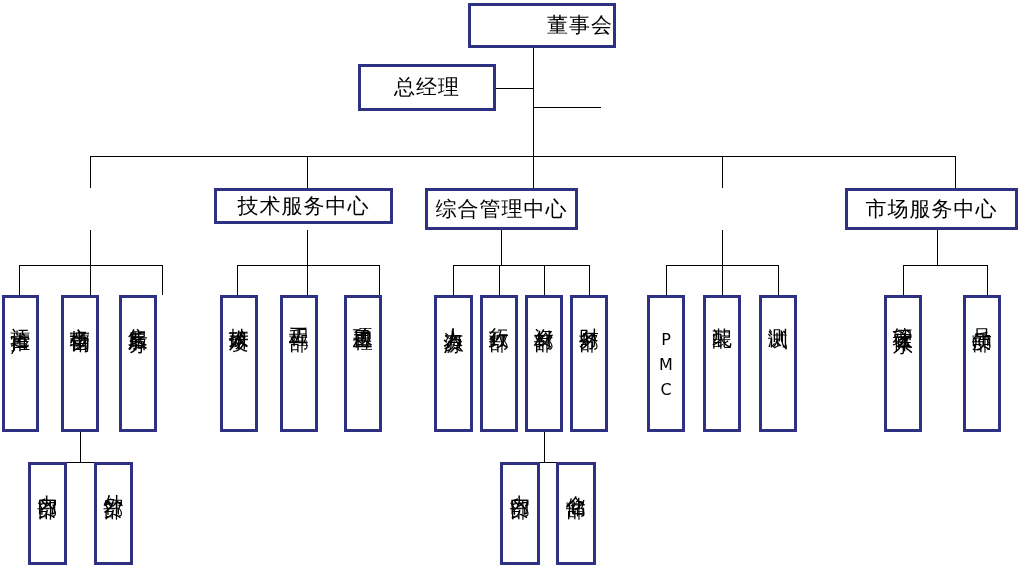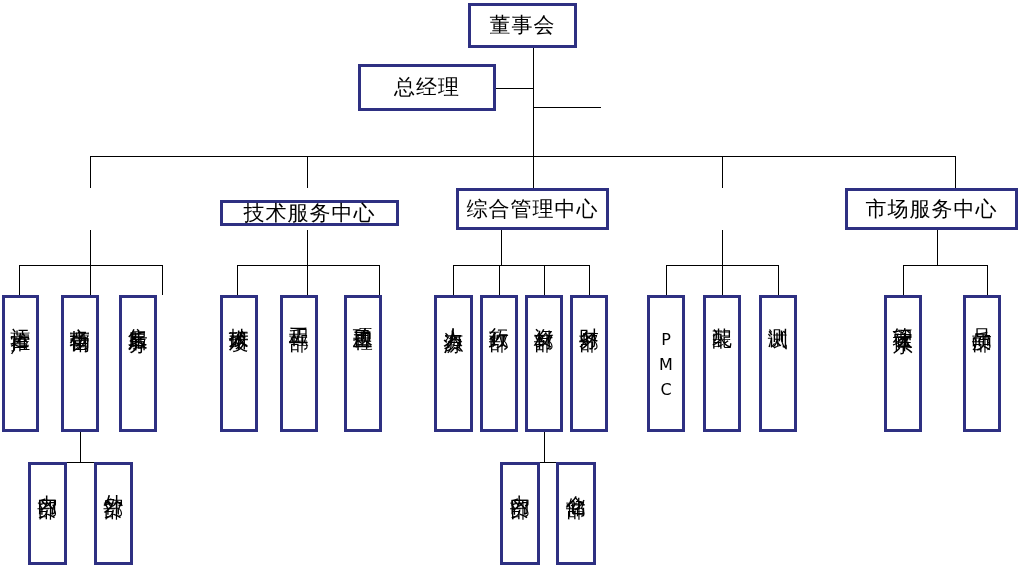--- a/index.html
+++ b/index.html
@@ -123,33 +123,33 @@
   <div class="ln vert" style="left:80px; top:432px; height:30px;"></div>
   <div class="ln horz" style="left:47px; top:462px; width:67px;"></div>
   <div class="ln vert" style="left:47px;  top:462px; height:20px;"></div>
   <div class="ln vert" style="left:114px; top:462px; height:20px;"></div>
 
   <div class="ln vert" style="left:544px; top:432px; height:30px;"></div>
   <div class="ln horz" style="left:520px; top:462px; width:56px;"></div>
   <div class="ln vert" style="left:520px; top:462px; height:20px;"></div>
   <div class="ln vert" style="left:576px; top:462px; height:20px;"></div>
 
-  <div class="node h" style="left:468px; top:3px; width:109px; height:45px;">
+  <div class="node h" style="left:468px; top:3px; width:148px; height:45px;justify-content:flex-end;">
     <span class="label">董事会</span>
   </div>
 
   <div class="node h" style="left:358px; top:64px; width:138px; height:47px;">
     <span class="label">总经理</span>
   </div>
 
 
-  <div class="node h" style="left:220px; top:188px; width:179px; height:26px;margin-top:12px;">
+  <div class="node h" style="left:214px; top:188px; width:179px; height:36px;">
     <span class="label">技术服务中心</span>
   </div>
-  <div class="node h" style="left:425px; top:188px; width:153px; height:42px;margin-left:31px;">
+  <div class="node h" style="left:425px; top:188px; width:153px; height:42px;">
     <span class="label">综合管理中心</span>
   </div>
   <div class="node h" style="left:845px; top:188px; width:173px; height:42px;">
     <span class="label">市场服务中心</span>
   </div>
 
   <div class="node v" style="left:2px; top:295px; width:37px; height:137px;">
     <span class="label">运营推广</span>
   </div>
   <div class="node v" style="left:61px; top:295px; width:38px; height:137px;">

